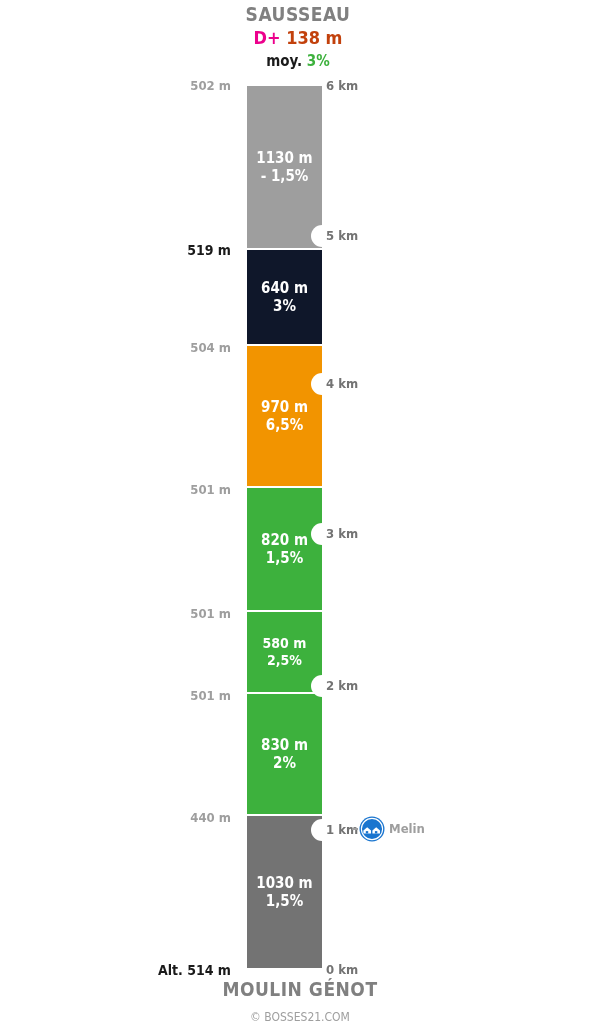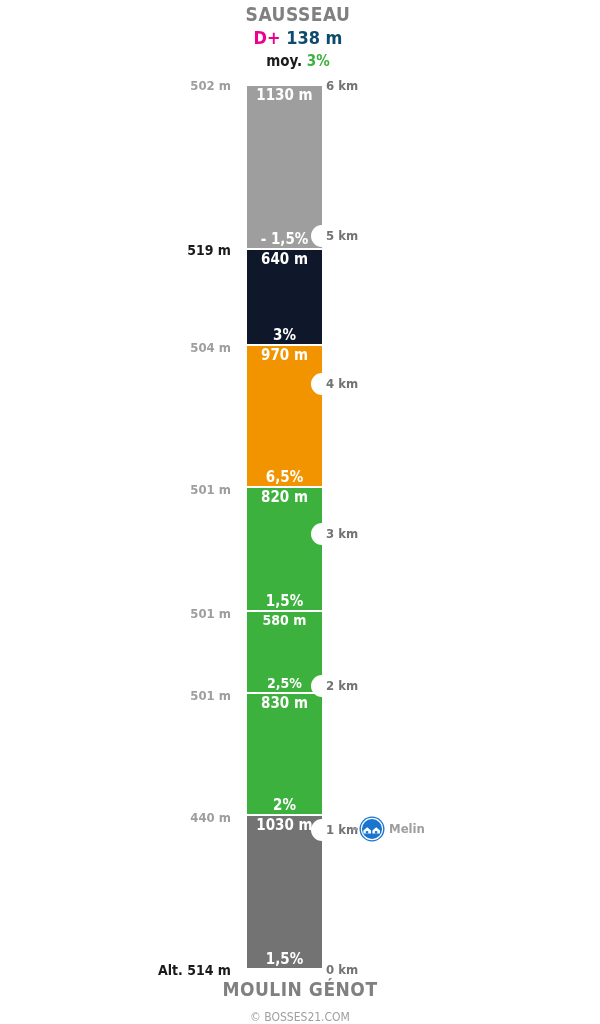--- a/index.html
+++ b/index.html
@@ -9,33 +9,33 @@
     overflow:hidden;position:relative;
   }
   
   #header{position:absolute;left:0;top:0;width:596px;text-align:center;}
   #climb-title{
     font-size:19px;font-weight:bold;color:#808080;letter-spacing:.5px;
     line-height:22px;margin-top:3px;
   }
   #dplus-line{font-size:18px;font-weight:bold;line-height:22px;margin-top:2px;}
   #dplus-label{color:#ec008c;}
-  #dplus-value{color:#0c4a6e;text-align:right;}
+  #dplus-value{color:#c2410c;text-align:right;}
   #moy-line{font-size:15px;font-weight:bold;line-height:20px;margin-top:2px;}
   #moy-label{color:#1a1a1a;}
   #moy-value{color:#3db13d;}
 
   
   #profile{position:absolute;left:247px;top:86px;width:75px;height:884px;}
   .seg{position:relative;width:75px;box-sizing:border-box;
        border-bottom:2px solid #ffffff;overflow:visible;}
   .seg:last-child{border-bottom:none;}
   .seg-inner{
     position:absolute;left:0;top:0;right:0;bottom:0;
-    display:flex;flex-direction:column;align-items:center;justify-content:space-between;
+    display:flex;flex-direction:column;align-items:center;justify-content:center;
     color:#ffffff;font-weight:bold;font-size:15px;line-height:18px;
     text-align:center;
   }
   .seg.small .seg-inner{font-size:14px;line-height:17px;}
 
   
   .alt{
     position:absolute;right:369px;  
     text-align:right;white-space:nowrap;
     font-size:13px;font-weight:bold;color:#9e9e9e;line-height:14px;

